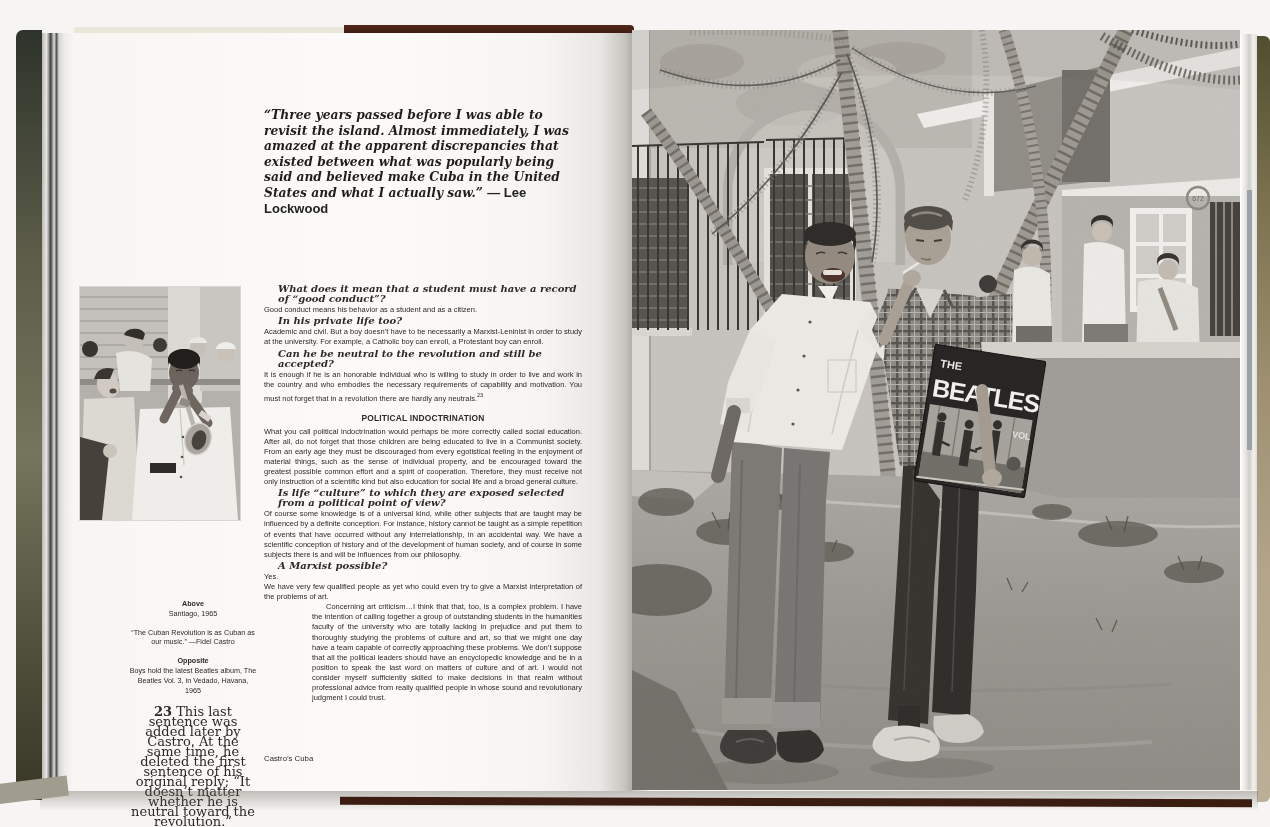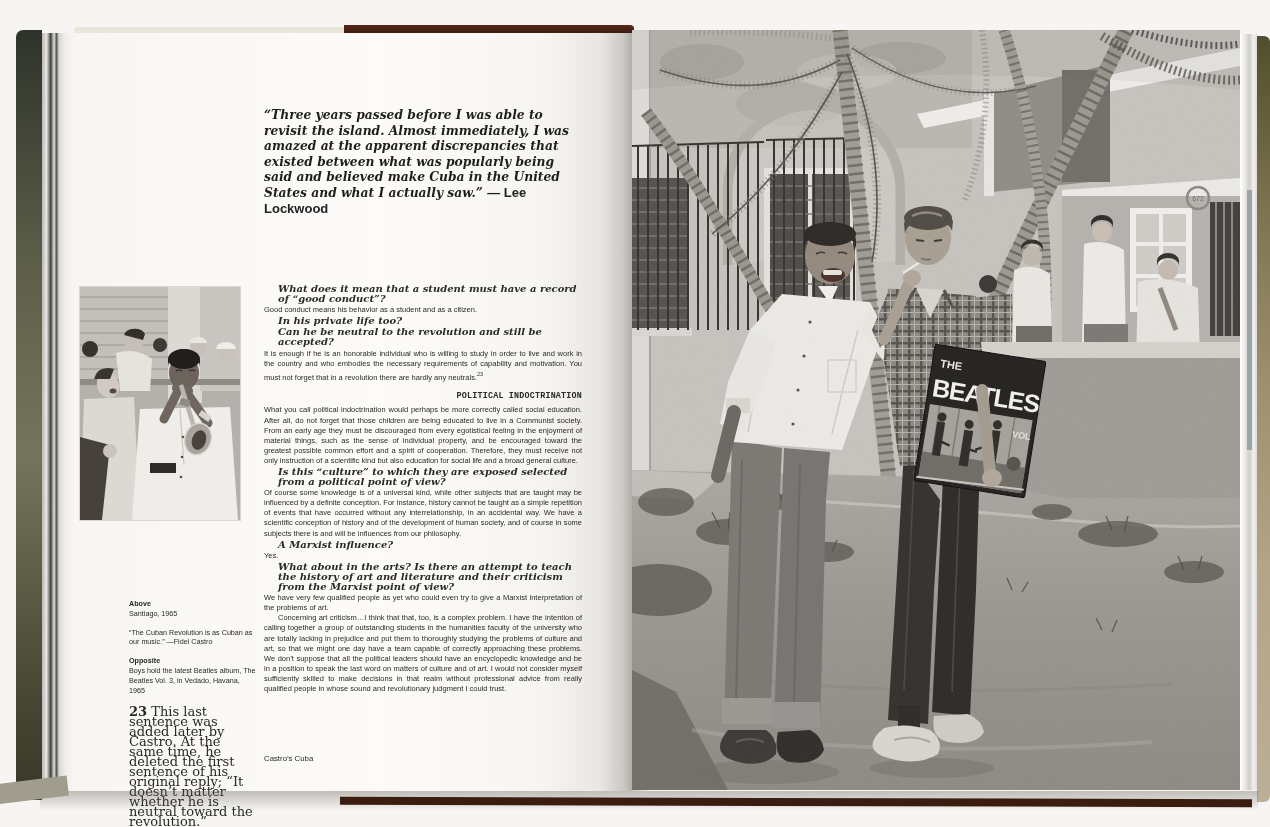--- a/index.html
+++ b/index.html
@@ -25,32 +25,32 @@
     background:linear-gradient(180deg,#504e2e 0%,#7c7250 22%,#9d8f6f 45%,#b3a48a 70%,#bcaf97 100%);}
   .shadow-bottom{left:40px;top:791px;width:1218px;height:20px;
     background:linear-gradient(180deg,rgba(90,85,75,.35),rgba(90,85,75,0));}
   .cover-bottom{left:340px;top:798px;width:912px;height:8px;background:#3a1c11;transform:rotate(.15deg);}
   .corner-bl{left:-6px;top:780px;width:74px;height:20px;background:#a09d8e;transform:rotate(-7deg);}
   
   .quote{left:190px;top:74px;width:316px;font-family:"DejaVu Serif",serif;font-style:italic;font-weight:600;
     font-size:12.3px;line-height:15.6px;color:#1f1e1c;}
   .quote .attr{font-family:"Liberation Sans",sans-serif;font-style:normal;font-weight:bold;font-size:13px;color:#222;}
   .photo-box{left:6px;top:254px;width:160px;height:233px;background:#b8b5b0;outline:1px solid #d9d7d2;}
-  .cap{left:55px;top:566px;width:128px;font-size:7.2px;line-height:9.8px;color:#2a2927;}
+  .cap{left:55px;top:566px;width:128px;font-size:7.2px;line-height:9.8px;color:#2a2927;text-align:center;}
   .cap .b{font-weight:bold;}
   .cap p{margin:0 0 0 0;}
   .cap .gap{height:9px;}
   .cap .fn{font-family:"DejaVu Serif",serif;font-size:13px;line-height:10px;margin-top:12px;}
   .bodycol{left:190px;top:250px;width:318px;font-size:7.5px;line-height:10.1px;color:#2b2a28;text-align:justify;}
   .bodycol p{margin:0;}
   .bodycol .q{font-family:"DejaVu Serif",serif;font-style:italic;font-weight:bold;font-size:10px;
     margin:1px 0 1px 14px;text-align:left;}
-  .bodycol .h{font-family:Liberation Mono, monospace;font-weight:bold;font-size:8.4px;letter-spacing:.2px;
-    margin:9px 0 4px 0;text-align:right;}
-  .bodycol .ind{text-indent:14px;}
+  .bodycol .h{font-family:Liberation Sans, sans-serif;font-weight:bold;font-size:8.4px;letter-spacing:.2px;
+    margin:9px 0 4px 0;text-align:center;}
+  .bodycol .ind{text-indent:14px;margin-left:48px;}
   .bodycol sup{font-size:5.5px;}
   .footer{left:190px;top:721px;width:382px;font-size:7.8px;color:#2b2a28;}
   .footer .pg{float:right;}
 </style>
 </head>
 <body>
 
 <div class="scene">
 
   <div class="abs cover-left"></div>
@@ -135,29 +135,29 @@
       <div class="gap"></div>
       <p class="b">Opposite</p>
       <p>Boys hold the latest Beatles album, The Beatles Vol. 3, in Vedado, Havana, 1965</p>
       <p class="fn"><span class="b">23</span> <span>This last sentence was added later by Castro. At the same time, he deleted the first sentence of his original reply; “It doesn’t matter whether he is neutral toward the revolution.”</span></p>
     </div>
 
     <div class="abs bodycol">
       <p class="q">What does it mean that a student must have a record of “good conduct”?</p>
       <p>Good conduct means his behavior as a student and as a citizen.</p>
       <p class="q">In his private life too?</p>
+      <p>Academic and civil. But a boy doesn’t have to be necessarily a Marxist-Leninist in order to study at the university. For example, a Catholic boy can enroll, a Protestant boy can enroll.</p>
       <p class="q">Can he be neutral to the revolution and still be accepted?</p>
       <p><span>It is enough if he is an honorable individual who is willing to study in order to live and work in the country and who embodies the necessary requirements of capability and motivation. You must not forget that in a revolution there are hardly any neutrals.</span><sup>23</sup></p>
       <p class="h">POLITICAL INDOCTRINATION</p>
       <p>What you call political indoctrination would perhaps be more correctly called social education. After all, do not forget that those children are being educated to live in a Communist society. From an early age they must be discouraged from every egotistical feeling in the enjoyment of material things, such as the sense of individual property, and be encouraged toward the greatest possible common effort and a spirit of cooperation. Therefore, they must receive not only instruction of a scientific kind but also education for social life and a broad general culture.</p>
-      <p class="q">Is this “culture” to which they are exposed selected from a political point of view?</p>
+      <p class="q">Is life “culture” to which they are exposed selected from a political point of view?</p>
       <p>Of course some knowledge is of a universal kind, while other subjects that are taught may be influenced by a definite conception. For instance, history cannot be taught as a simple repetition of events that have occurred without any interrelationship, in an accidental way. We have a scientific conception of history and of the development of human society, and of course in some subjects there is and will be influences from our philosophy.</p>
-      <p class="q">A Marxist influence?</p>
+      <p class="q">A Marxist possible?</p>
       <p>Yes.</p>
-      <p class="q">What about in the arts? Is there an attempt to teach the history of art and literature and their criticism from the Marxist point of view?</p>
       <p>We have very few qualified people as yet who could even try to give a Marxist interpretation of the problems of art.</p>
       <p class="ind">Concerning art criticism…I think that that, too, is a complex problem. I have the intention of calling together a group of outstanding students in the humanities faculty of the university who are totally lacking in prejudice and put them to thoroughly studying the problems of culture and art, so that we might one day have a team capable of correctly approaching these problems. We don’t suppose that all the political leaders should have an encyclopedic knowledge and be in a position to speak the last word on matters of culture and of art. I would not consider myself sufficiently skilled to make decisions in that realm without professional advice from really qualified people in whose sound and revolutionary judgment I could trust.</p>
     </div>
 
     <div class="abs footer">
       <span>Castro’s Cuba</span>
       <span class="pg">166</span>
     </div>
   </div>
 

